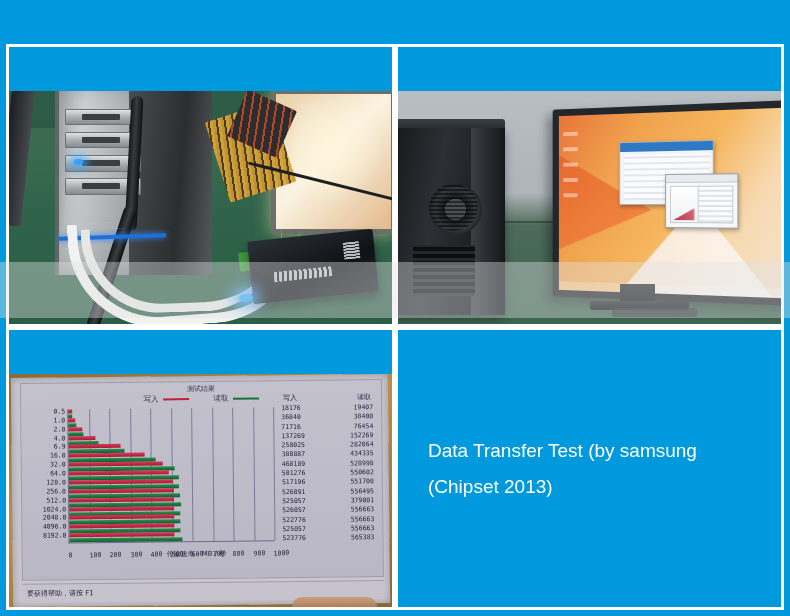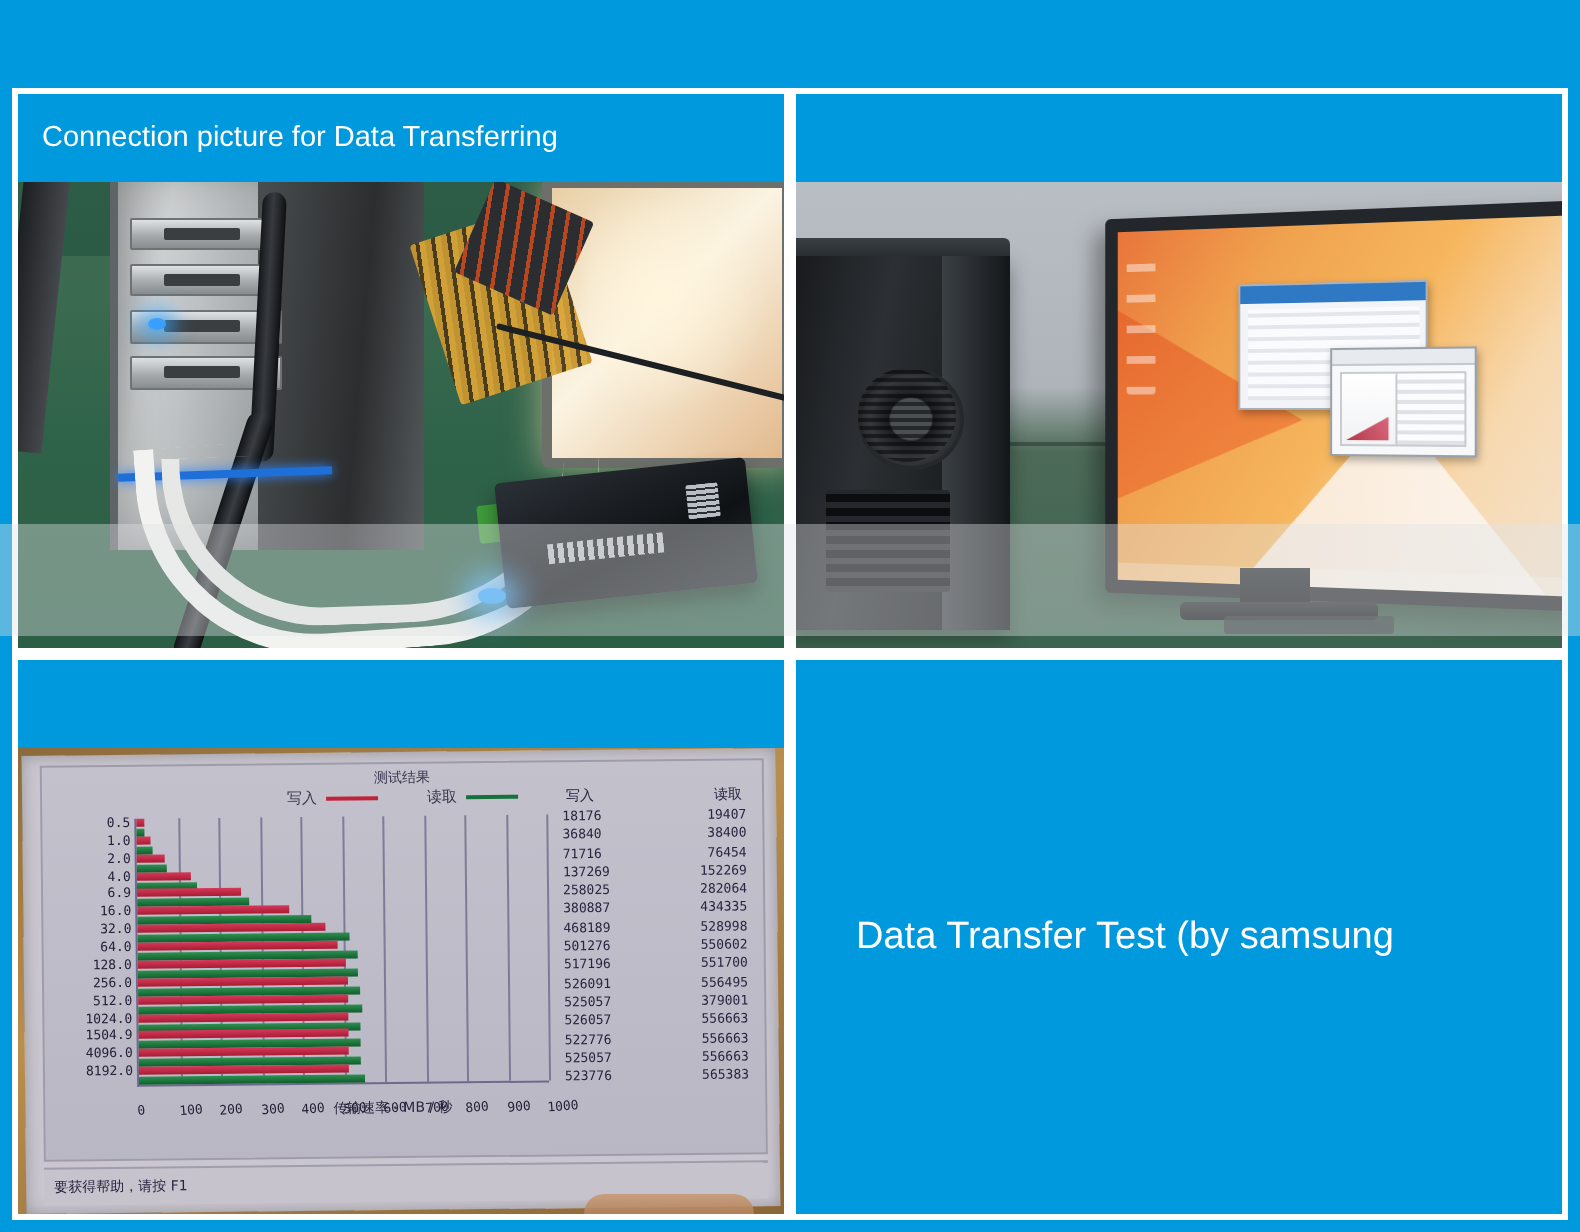--- a/index.html
+++ b/index.html
@@ -394,21 +394,20 @@
 </style>
 </head>
 <body>
 
 <div class="page">
 
 
   <div class="grid">
 
     <div class="cell">
-      <div class="cell-label">Connection picture for Data Transferring</div>
       <div class="photo">
         <div class="bench"></div>
         <div class="bench-wall"></div>
         <div class="lightbox"></div>
         <div class="lightglow"></div>
         <div class="leftpost"></div>
         <div class="chassis">
           <div class="chassis-inner"></div>
           <div class="slot" style="top:14%">
               <i></i>
@@ -551,21 +550,21 @@
                   <span class="ylab">512.0</span>
                   <div class="bar-w" style="width: 51.28%;"></div>
                   <div class="bar-r" style="width: 54.49%;"></div>
                 </div>
                 <div class="barrow" style="top: 73.3333%; width: 100%;">
                   <span class="ylab">1024.0</span>
                   <div class="bar-w" style="width: 51.37%;"></div>
                   <div class="bar-r" style="width: 54.36%;"></div>
                 </div>
                 <div class="barrow" style="top: 80%; width: 100%;">
-                  <span class="ylab">1504.9</span>
+                  <span class="ylab">2048.0</span>
                   <div class="bar-w" style="width: 51.05%;"></div>
                   <div class="bar-r" style="width: 54.36%;"></div>
                 </div>
                 <div class="barrow" style="top: 86.6667%; width: 100%;">
                   <span class="ylab">4096.0</span>
                   <div class="bar-w" style="width: 51.28%;"></div>
                   <div class="bar-r" style="width: 54.36%;"></div>
                 </div>
                 <div class="barrow" style="top: 93.3333%; width: 100%;">
                   <span class="ylab">8192.0</span>
@@ -659,20 +658,21 @@
           <div class="statusbar">要获得帮助，请按 F1</div>
         </div>
         <div class="hand"></div>
       </div>
     </div>
 
     <div class="cell">
       <div class="textcell">
         <div class="bigtext">
           <div>Data Transfer Test (by samsung</div>
+          <div>(Chipset 2013)</div>
         </div>
       </div>
     </div>
 
   </div>
 
   <div class="wm-band"></div>
 </div>
 
 </body></html>

